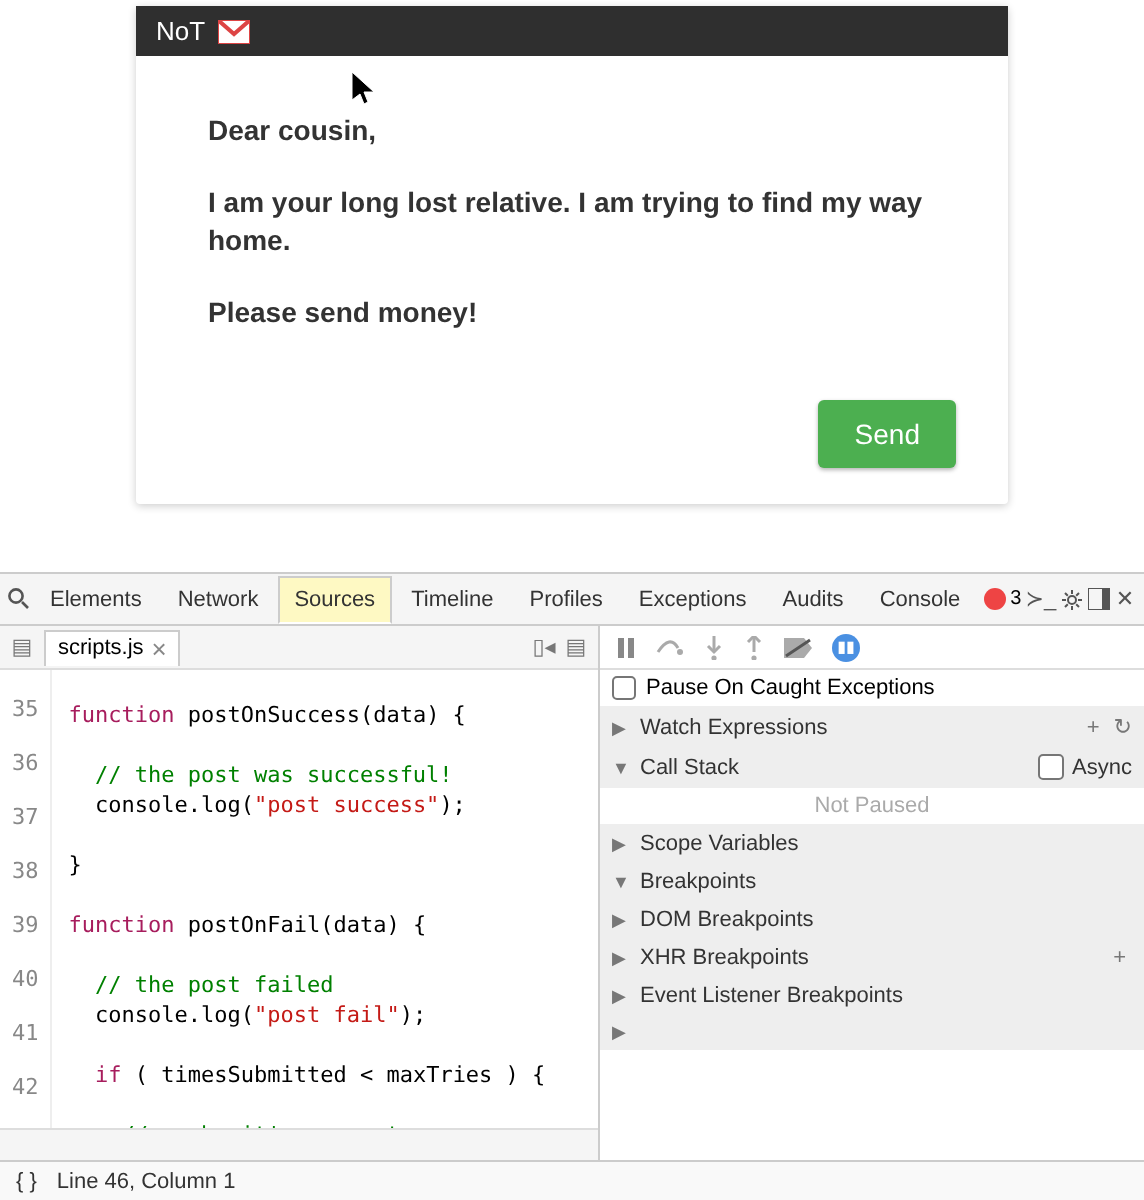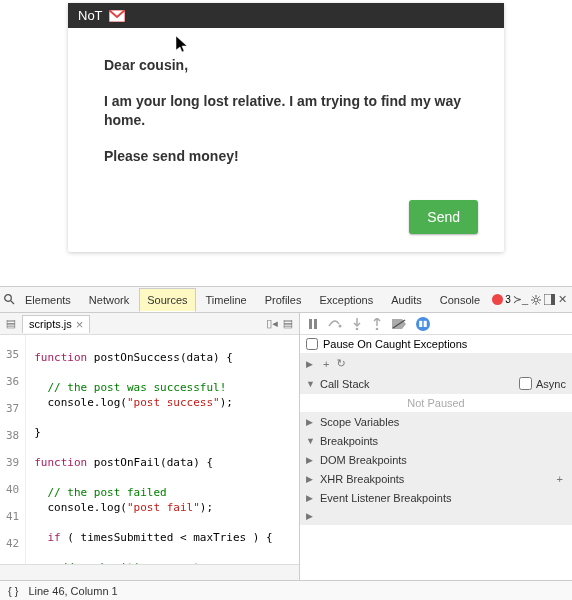--- a/index.html
+++ b/index.html
@@ -188,20 +188,21 @@
         <span class="icon">
             <span class="pause-circle">▮▮</span>
           </span>
       </div>
       <div class="checkbox-row">
         <input type="checkbox" style="">
         <span>Pause On Caught Exceptions</span>
       </div>
       <div class="pane-row header">
         <span class="tri">▶</span>
+        <span class="lbl">Watch Expressions</span>
         <span class="plus">+</span>
         <span class="refresh">↻</span>
       </div>
       <div class="pane-row header">
         <span class="tri">▼</span>
         <span class="lbl">Call Stack</span>
         <span class="async-box">
             <input type="checkbox" style="">
             <span>Async</span>
           </span>

